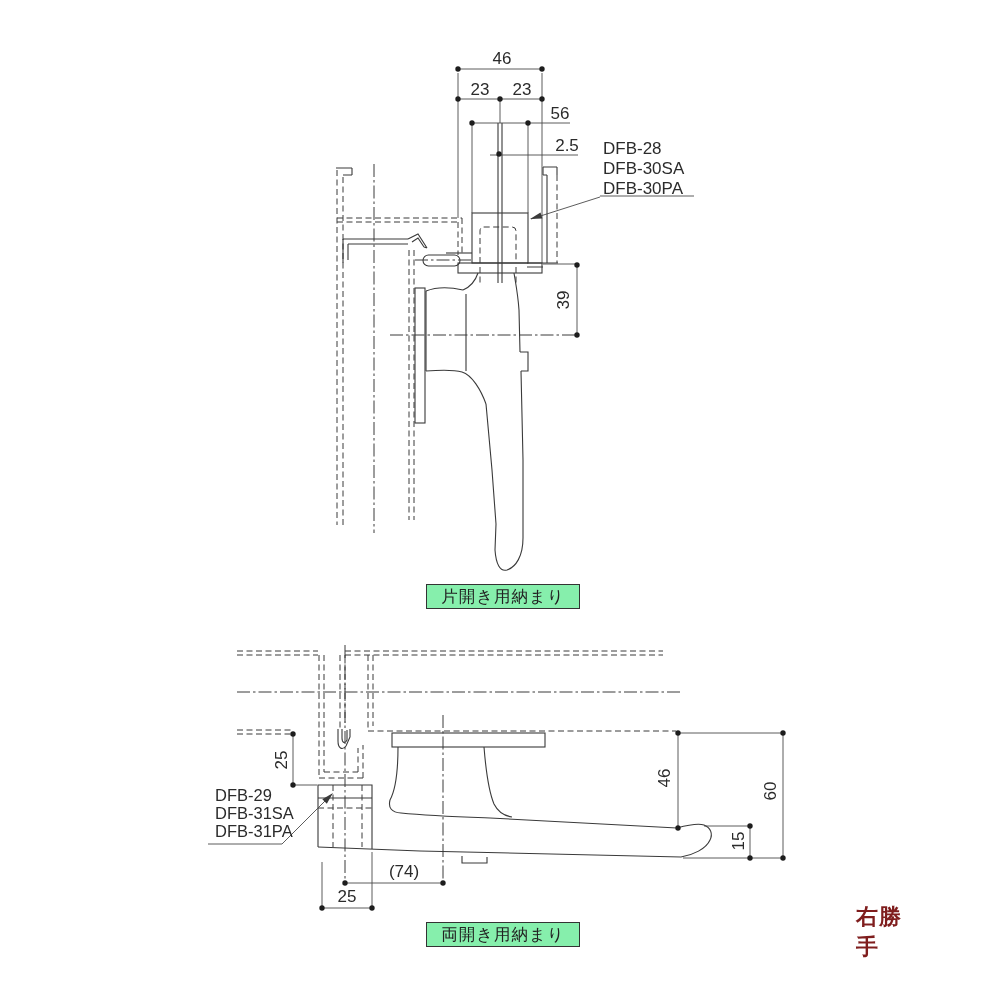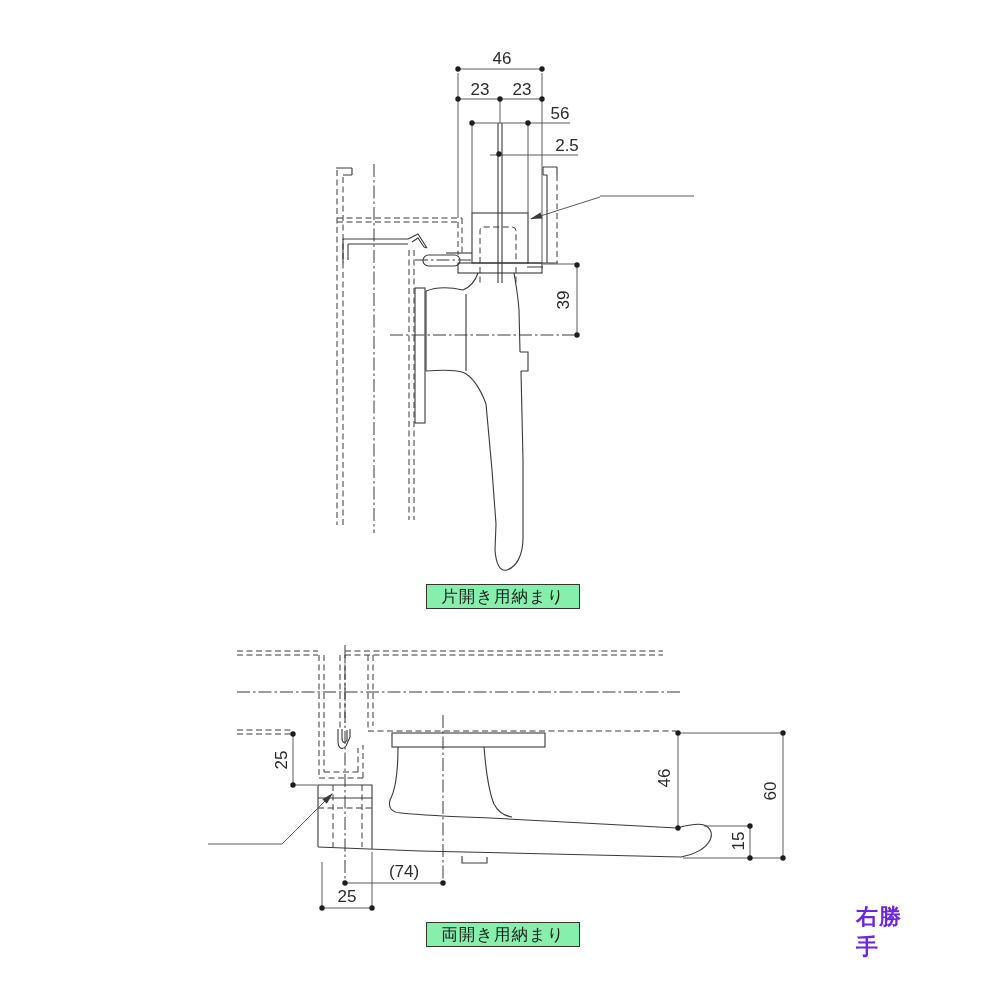--- a/index.html
+++ b/index.html
@@ -8,21 +8,21 @@
   svg{position:absolute;left:0;top:0;}
   .txt{position:absolute;white-space:nowrap;font-size:17px;color:#2b2b2b;
        transform:translate(-50%,-50%);line-height:1;}
   .rot{transform:translate(-50%,-50%) rotate(-90deg);}
   .lbl{position:absolute;white-space:nowrap;font-size:17px;color:#2b2b2b;transform:none;}
   .lbl div{line-height:20px;}
   .lbl-b div{line-height:18px;font-size:16.5px;}
   .cap{position:absolute;width:152px;height:23px;border:1.4px solid #333;
        display:flex;align-items:center;justify-content:center;
        font-size:16.5px;letter-spacing:1px;color:#222;background:#86efac;}
-  .hand{position:absolute;font-size:22px;font-weight:700;color:#6d28d9;letter-spacing:1px;}
+  .hand{position:absolute;font-size:22px;font-weight:700;color:#7f1d1d;letter-spacing:1px;}
   
   .s{stroke:#3a3a3a;stroke-width:1.1;fill:none;}
   .d{stroke:#3a3a3a;stroke-width:1;fill:none;stroke-dasharray:6 3.5;}
   .dd{stroke:#3a3a3a;stroke-width:1;fill:none;stroke-dasharray:13 3 2.5 3;}
   .dim{stroke:#4a4a4a;stroke-width:0.9;fill:none;}
   .dot{fill:#1d1d1d;stroke:none;}
   .arr{fill:#3a3a3a;stroke:none;}
 </style>
 </head>
 <body>
@@ -164,28 +164,38 @@
   </g>
 </svg>
 
 <div class="txt" style="left:502px;top:58px;">46</div>
 <div class="txt" style="left:480px;top:89px;">23</div>
 <div class="txt" style="left:522px;top:89px;">23</div>
 <div class="txt" style="left:560px;top:113px;">56</div>
 <div class="txt" style="left:567px;top:145px;">2.5</div>
 <div class="txt rot" style="left:563px;top:300px;">39</div>
 
+<div class="lbl" style="left:603px;top:139px;">
+  <div>DFB-28</div>
+  <div>DFB-30SA</div>
+  <div>DFB-30PA</div>
+</div>
 
 <div class="cap" style="left:426px;top:584px;">片開き用納まり</div>
 
 <div class="txt rot" style="left:281px;top:760px;">25</div>
 <div class="txt rot" style="left:664px;top:778px;">46</div>
 <div class="txt rot" style="left:770px;top:791px;">60</div>
 <div class="txt rot" style="left:738px;top:841px;">15</div>
 <div class="txt" style="left:404px;top:871px;">(74)</div>
 <div class="txt" style="left:347px;top:896px;">25</div>
 
+<div class="lbl lbl-b" style="left:215px;top:786px;">
+  <div>DFB-29</div>
+  <div>DFB-31SA</div>
+  <div>DFB-31PA</div>
+</div>
 
 <div class="cap" style="left:426px;top:922px;">両開き用納まり</div>
 
 <div class="hand" style="left:856px;top:902px;">右勝手</div>
 
 </div>
 
 </body></html>

